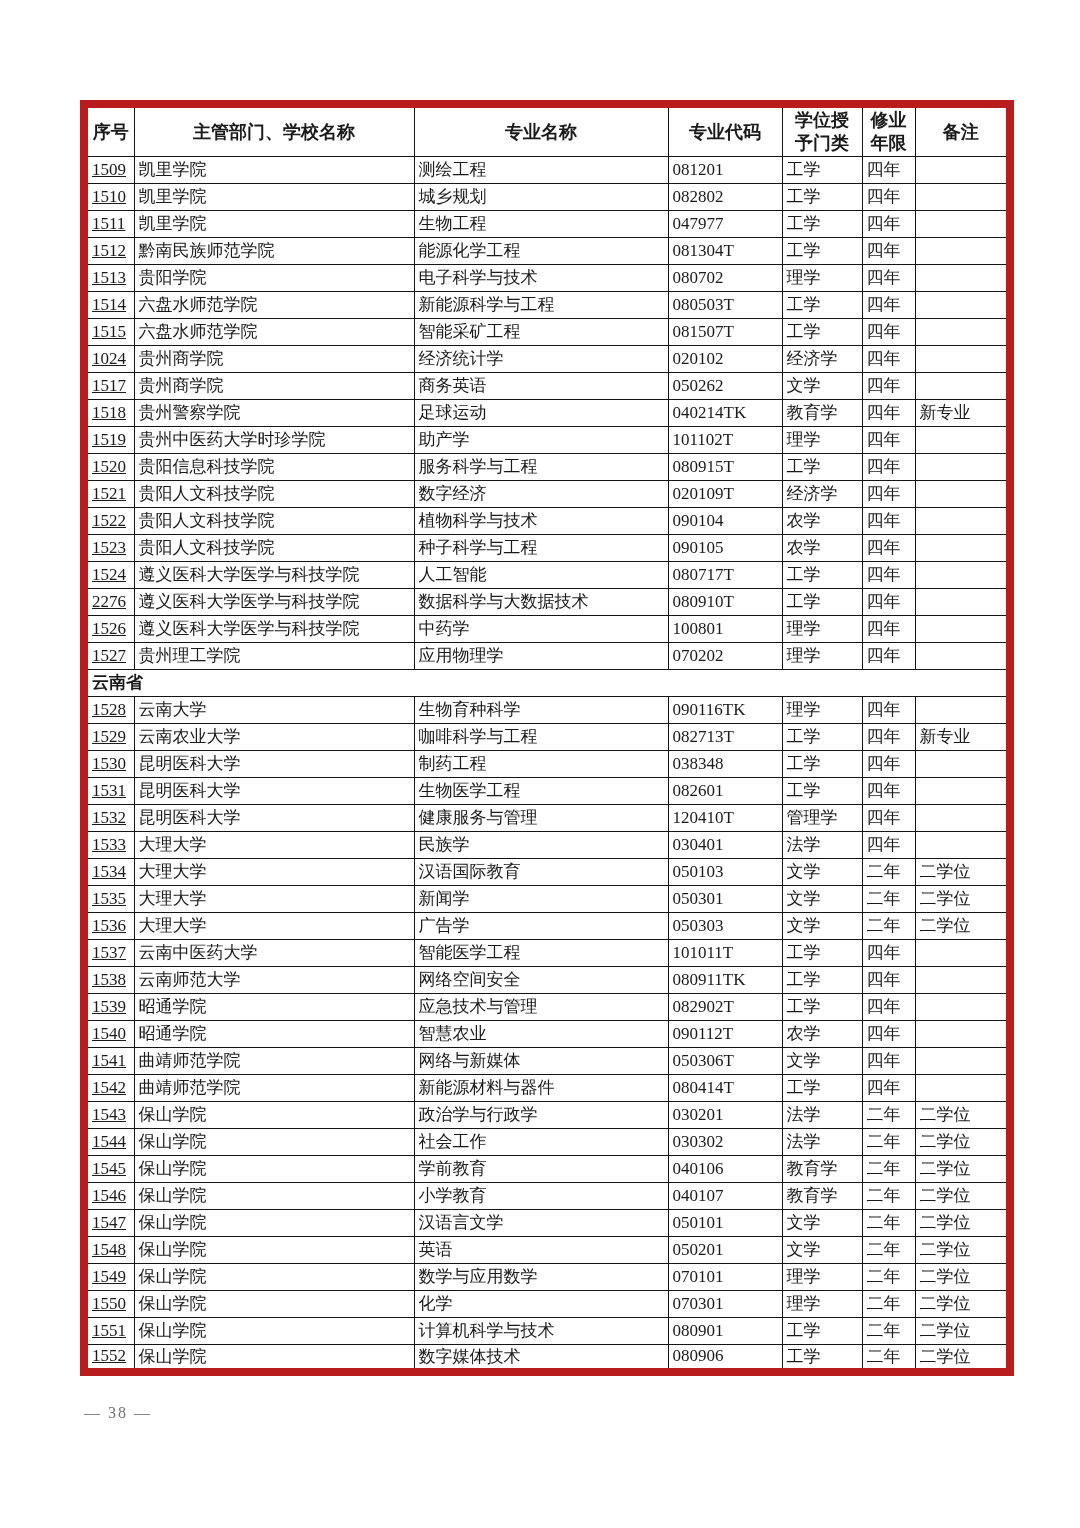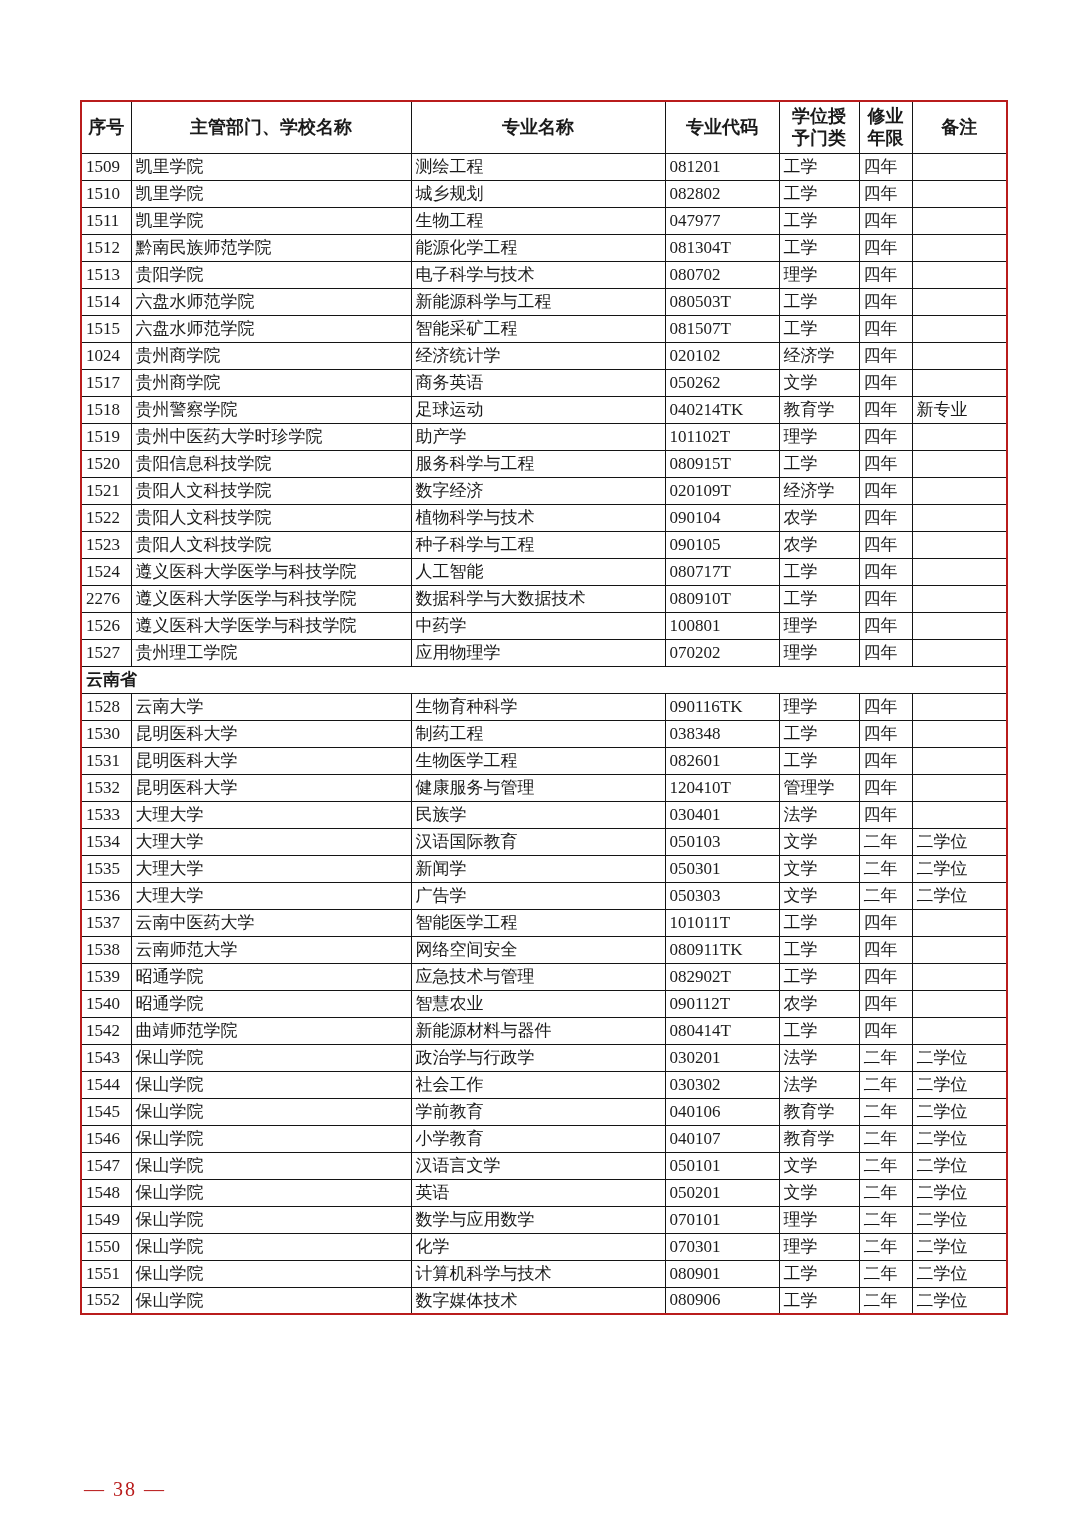--- a/index.html
+++ b/index.html
@@ -19,21 +19,21 @@
   .table-wrap {
     position: absolute;
     left: 80px;
     top: 100px;
     width: 926px;
   }
   table.roster {
     border-collapse: collapse;
     table-layout: fixed;
     width: 100%;
-    border: 2px solid #b91c1c;
+    border: 8px solid #b91c1c;
   }
   table.roster th,
   table.roster td {
     border: 1.5px solid #141414;
     padding: 0 4px;
     overflow: hidden;
     white-space: nowrap;
     box-sizing: border-box;
   }
   table.roster thead th {
@@ -44,34 +44,34 @@
     line-height: 1.25;
     white-space: pre-line;
     padding: 0 2px;
   }
   table.roster tbody td {
     height: 27px;
     font-size: 17px;
     text-align: left;
     vertical-align: middle;
   }
-  td.col-no { padding: 0 2px; }
+  td.col-no { padding: 0 2px; text-decoration: underline; }
   td.section-cell {
     text-align: center;
     font-weight: bold;
     font-size: 18px;
     height: 29px;
   }
   .footer-pageno {
     position: absolute;
     left: 84px;
-    top: 1478px;
-    font-size: 20px;
+    top: 1404px;
+    font-size: 16px;
     letter-spacing: 2px;
-    color: #b91c1c;
+    color: #737373;
   }
 </style>
 </head>
 <body>
 
 <div class="page">
   <div class="table-wrap">
     <table class="roster">
       <colgroup>
         <col style="width:50px">
@@ -273,20 +273,29 @@
           <tr>
             <td class="col-no">1528</td>
             <td class="col-school">云南大学</td>
             <td class="col-major">生物育种科学</td>
             <td class="col-code">090116TK</td>
             <td class="col-degree">理学</td>
             <td class="col-years">四年</td>
             <td class="col-remark"></td>
           </tr>
           <tr>
+            <td class="col-no">1529</td>
+            <td class="col-school">云南农业大学</td>
+            <td class="col-major">咖啡科学与工程</td>
+            <td class="col-code">082713T</td>
+            <td class="col-degree">工学</td>
+            <td class="col-years">四年</td>
+            <td class="col-remark">新专业</td>
+          </tr>
+          <tr>
             <td class="col-no">1530</td>
             <td class="col-school">昆明医科大学</td>
             <td class="col-major">制药工程</td>
             <td class="col-code">038348</td>
             <td class="col-degree">工学</td>
             <td class="col-years">四年</td>
             <td class="col-remark"></td>
           </tr>
           <tr>
             <td class="col-no">1531</td>
@@ -368,20 +377,29 @@
             <td class="col-degree">工学</td>
             <td class="col-years">四年</td>
             <td class="col-remark"></td>
           </tr>
           <tr>
             <td class="col-no">1540</td>
             <td class="col-school">昭通学院</td>
             <td class="col-major">智慧农业</td>
             <td class="col-code">090112T</td>
             <td class="col-degree">农学</td>
+            <td class="col-years">四年</td>
+            <td class="col-remark"></td>
+          </tr>
+          <tr>
+            <td class="col-no">1541</td>
+            <td class="col-school">曲靖师范学院</td>
+            <td class="col-major">网络与新媒体</td>
+            <td class="col-code">050306T</td>
+            <td class="col-degree">文学</td>
             <td class="col-years">四年</td>
             <td class="col-remark"></td>
           </tr>
           <tr>
             <td class="col-no">1542</td>
             <td class="col-school">曲靖师范学院</td>
             <td class="col-major">新能源材料与器件</td>
             <td class="col-code">080414T</td>
             <td class="col-degree">工学</td>
             <td class="col-years">四年</td>

